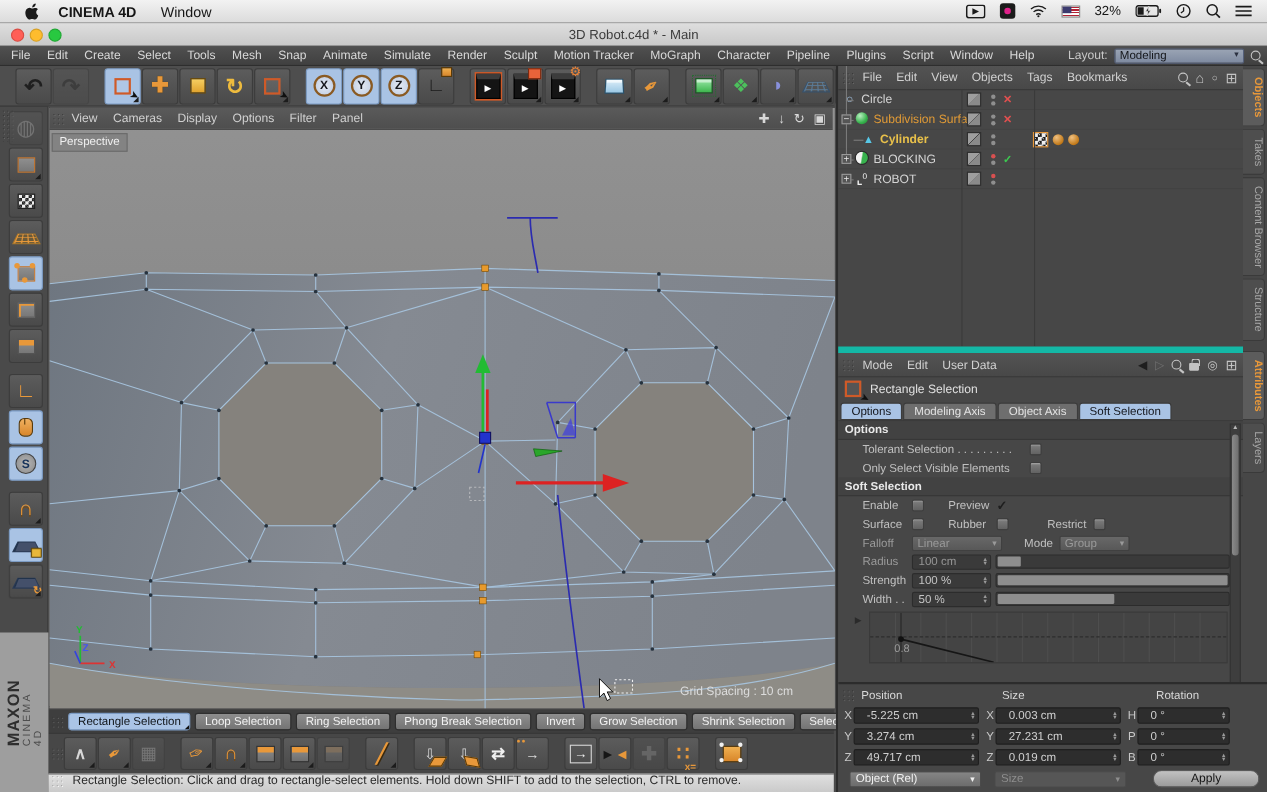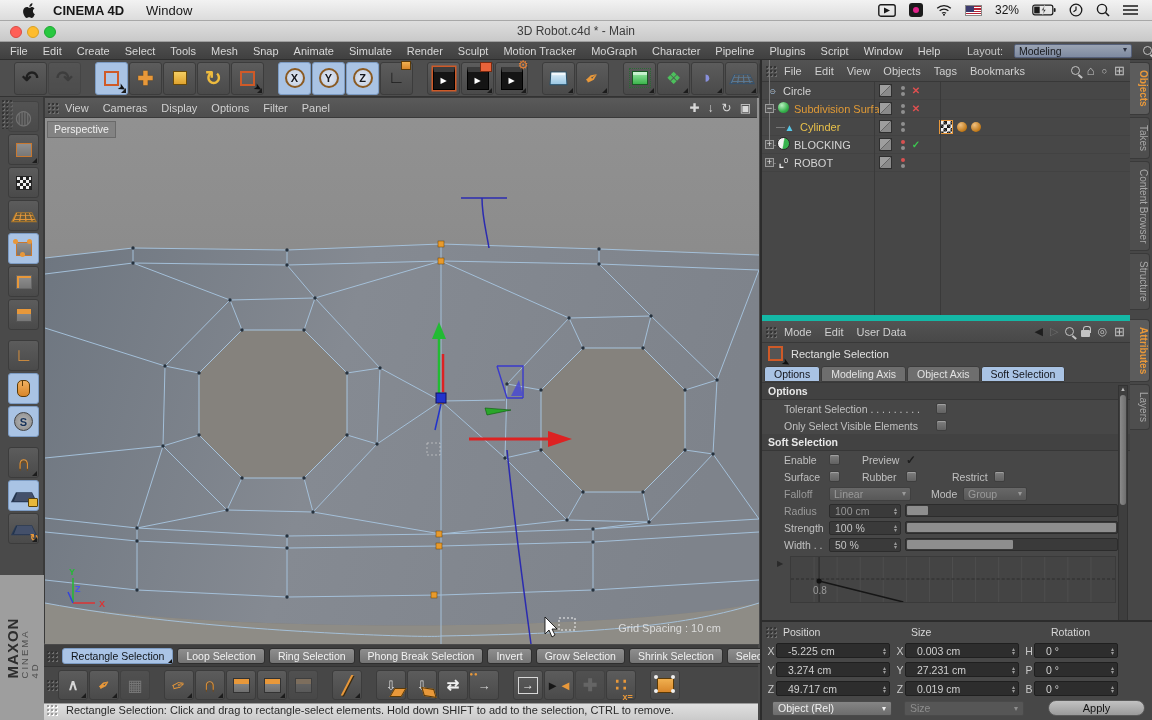--- a/index.html
+++ b/index.html
@@ -34,21 +34,21 @@
   .tl.yel { left:27px; background:#febc2e; border:0.5px solid #d8a024; }
   .tl.grn { left:44px; background:#28c840; border:0.5px solid #1ea832; }
   .wtitle { position:absolute; left:0; right:0; top:3px; text-align:center; font-size:12px; color:#3c3c3c; }
 
   
   .appmenu { position:absolute; left:0; top:42px; width:1152px; height:18px;
     background:linear-gradient(#505050,#404040); display:flex; align-items:center;
     font-size:11px; color:#d8d8d8; border-bottom:1px solid #2e2e2e; }
   .appmenu .menus { display:flex; padding-left:10px; }
   .am-item { margin-right:15px; cursor:default; }
-  .layoutbox { margin-left:auto; display:flex; align-items:center; gap:11px; }
+  .layoutbox { margin-left:auto; display:flex; align-items:center; gap:6px; padding-right:6px; }
   .laylab { color:#c8c8c8; }
   .laydd { width:118px; height:14px; background:linear-gradient(#9aa4b4,#7e8aa0); border:1px solid #55607a;
     border-radius:2px; color:#16181c; display:flex; padding:0 4px; font-size:10.5px; }
   .laydd .dd { margin-left:auto; font-size:8px; color:#2a3040; }
   .mag { position:relative; width:9px; height:9px; border:1.5px solid #c4c4c4; border-radius:50%; display:inline-block; flex:none; }
   .mag::after { content:""; position:absolute; left:7px; top:7px; width:5px; height:1.5px; background:#c4c4c4; transform:rotate(40deg); transform-origin:0 0; }
 
   
   .toolbar { position:absolute; left:0; top:60px; width:758px; height:37px; background:#4e4e4e;
     border-bottom:1px solid #333; display:flex; align-items:center; padding-left:14px; }
@@ -231,21 +231,21 @@
   .ico-circle::before { content:"○"; color:#a8c8e8; font-size:11px; }
   .ico-subdiv::before { content:""; display:inline-block; width:11px; height:11px; border-radius:50%;
     background:radial-gradient(circle at 35% 30%, #b8f0c0, #37b24d 60%, #1e7a30); }
   .ico-cylinder::before { content:"▲"; color:#58c8e8; font-size:10px; }
   .ico-sphere::before { content:""; display:inline-block; width:11px; height:11px; border-radius:50%;
     background:linear-gradient(100deg, #f2f2f2 45%, #37b24d 55%); border:0.5px solid #2a2a2a; }
   .ico-null::before { content:"⌞"; color:#f0f0f0; font-weight:bold; }
   .ico-null::after { content:"0"; font-size:7.5px; color:#f0f0f0; vertical-align:4px; }
   .oname { white-space:nowrap; }
   .name-orange { color:#e09a36; }
-  .name-selected { color:#e8c04a; font-weight:normal; }
+  .name-selected { color:#e8c04a; font-weight:bold; }
   .ocols { position:absolute; left:112px; top:0; height:100%; display:flex; align-items:center; }
   .chip { width:13px; height:13px; margin-left:5px; background:linear-gradient(135deg,#9e9e9e 47%,#3f3f3f 49%,#8a8a8a 51%); border:1px solid #2f2f2f; flex:none; }
   .vdots { margin-left:9px; display:flex; flex-direction:column; gap:2px; align-items:center; flex:none; }
   .vdots::before, .vdots::after { content:""; width:4px; height:4px; border-radius:50%; background:#8f8f8f; }
   .vdots.dots-redgrey::before { background:#d85050; }
   .omarker { width:14px; margin-left:4px; font-size:10px; font-weight:bold; text-align:center; flex:none; }
   .omarker.marker-x::before { content:"✕"; color:#e05050; }
   .omarker.marker-check::before { content:"✓"; color:#3cc850; }
   .tags { display:none; margin-left:16px; align-items:center; gap:4px; }
   .orow.has-tags .tags { display:flex; }

